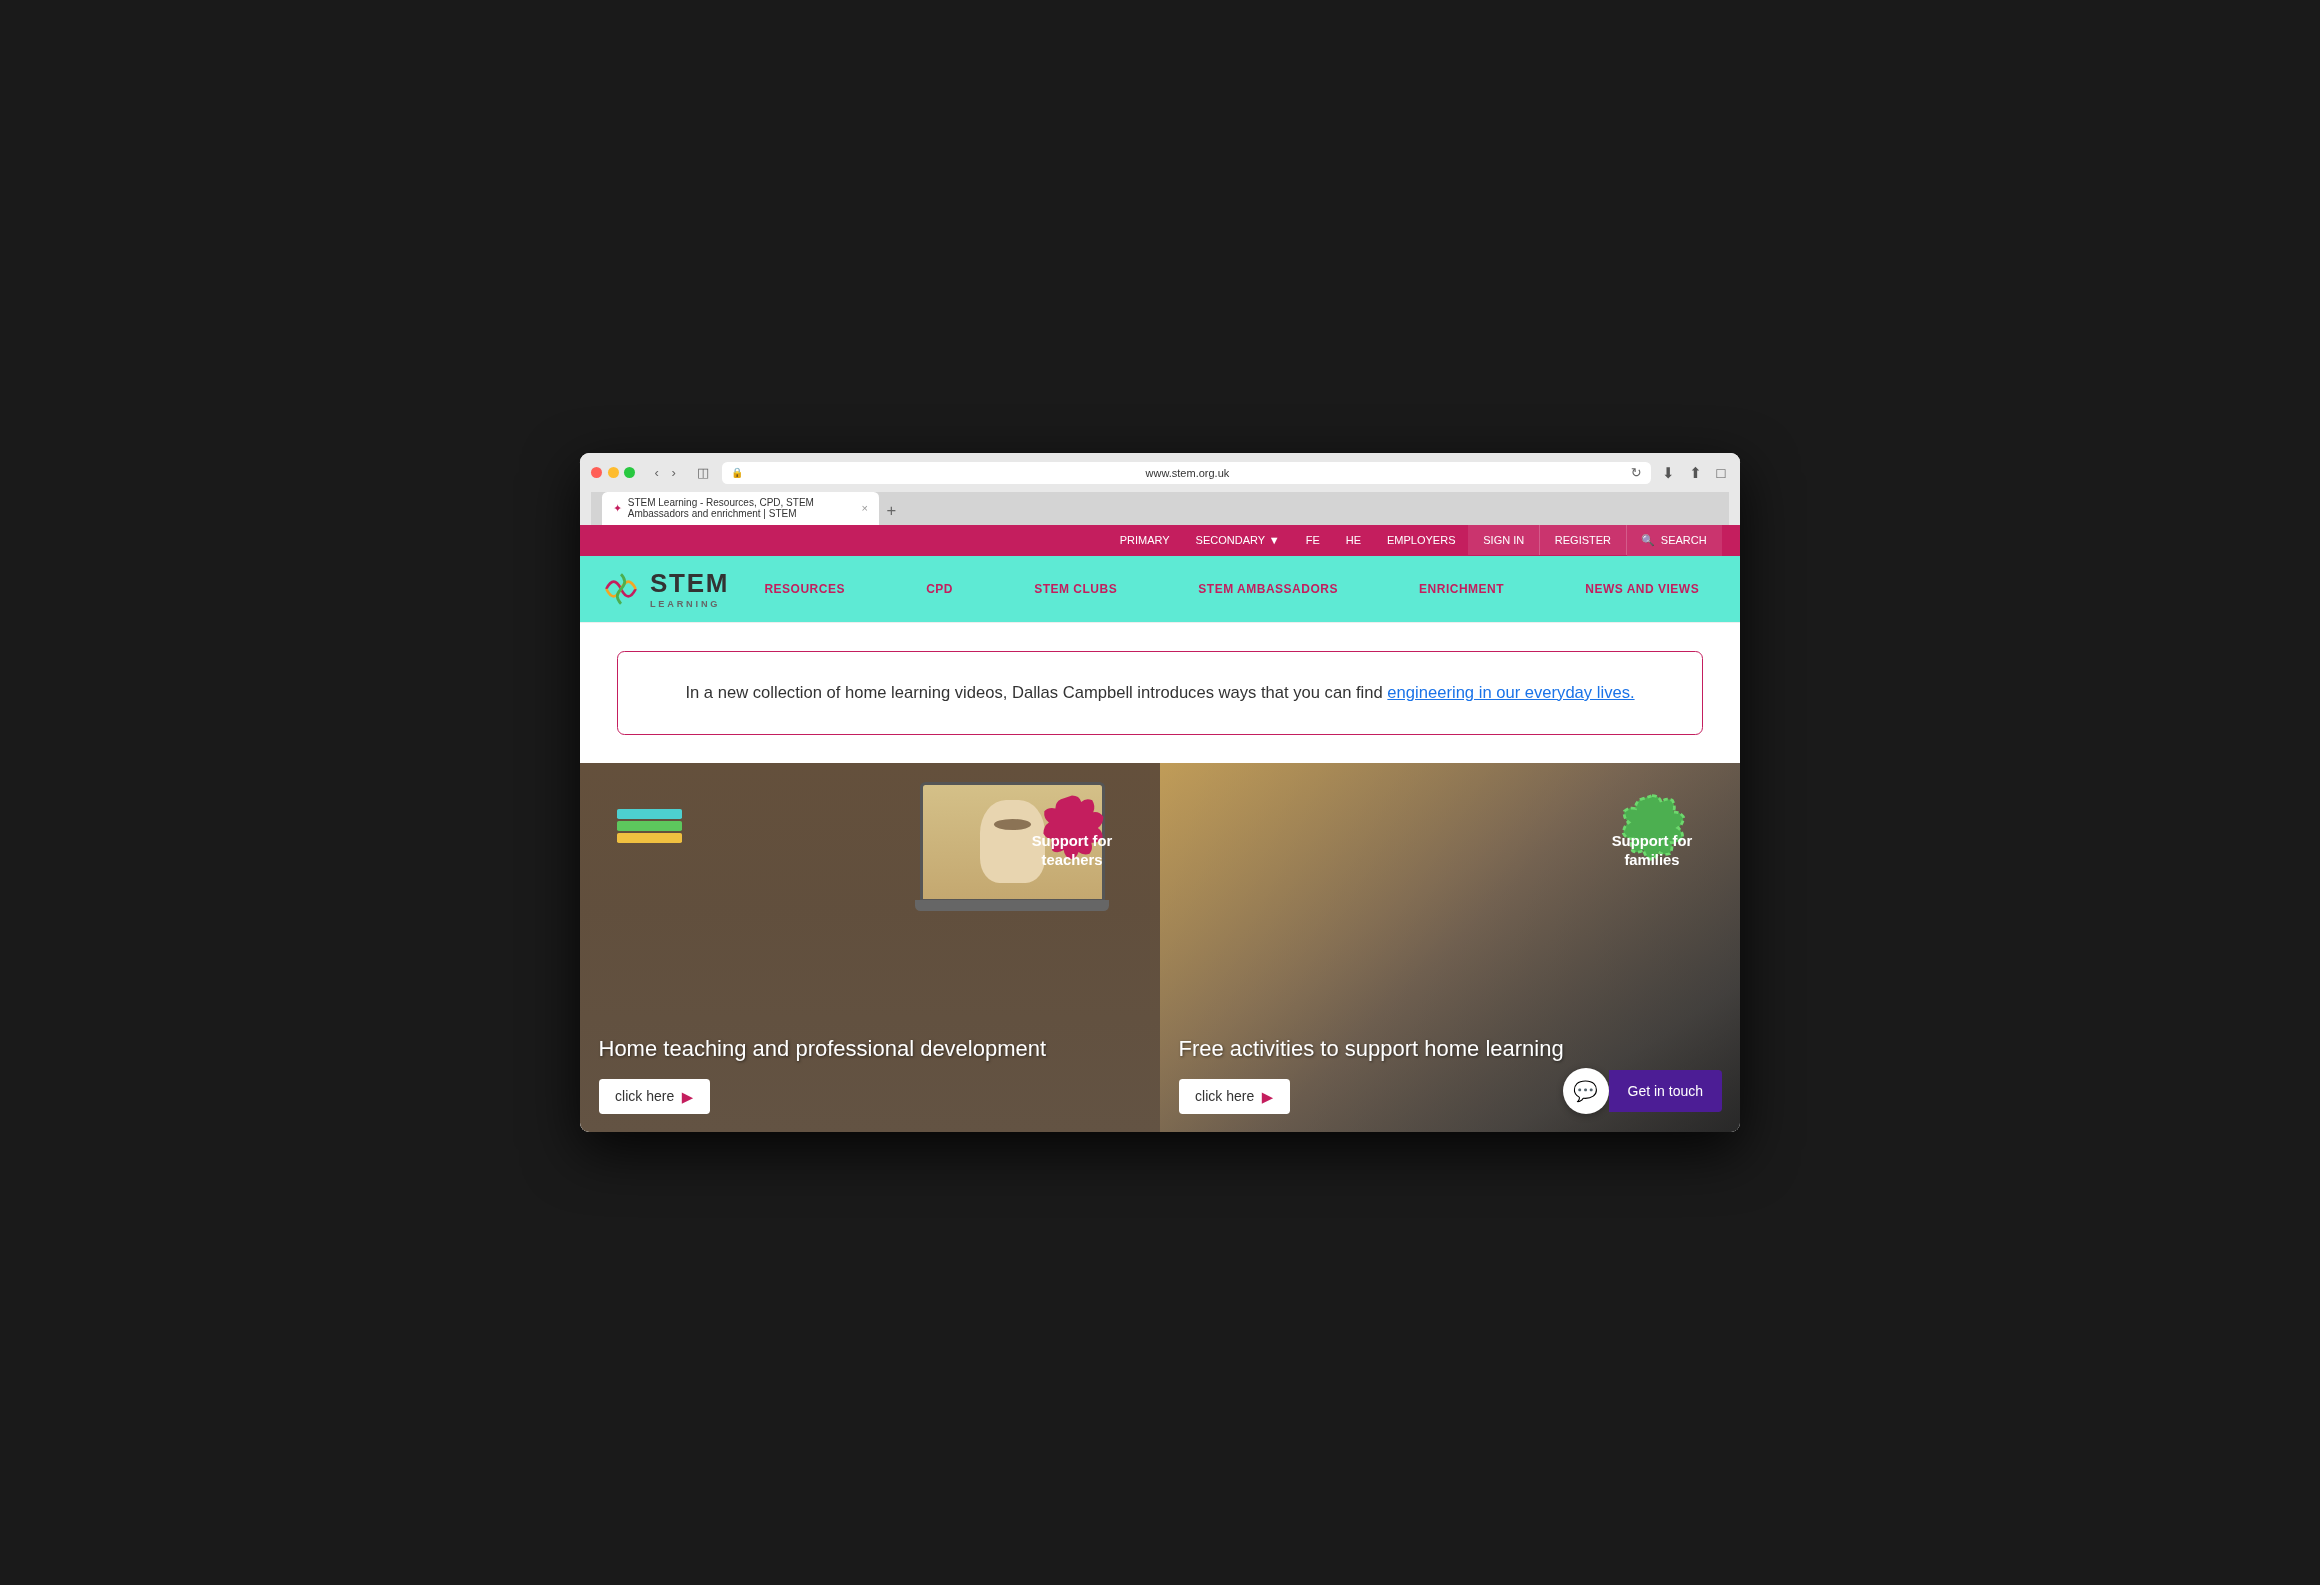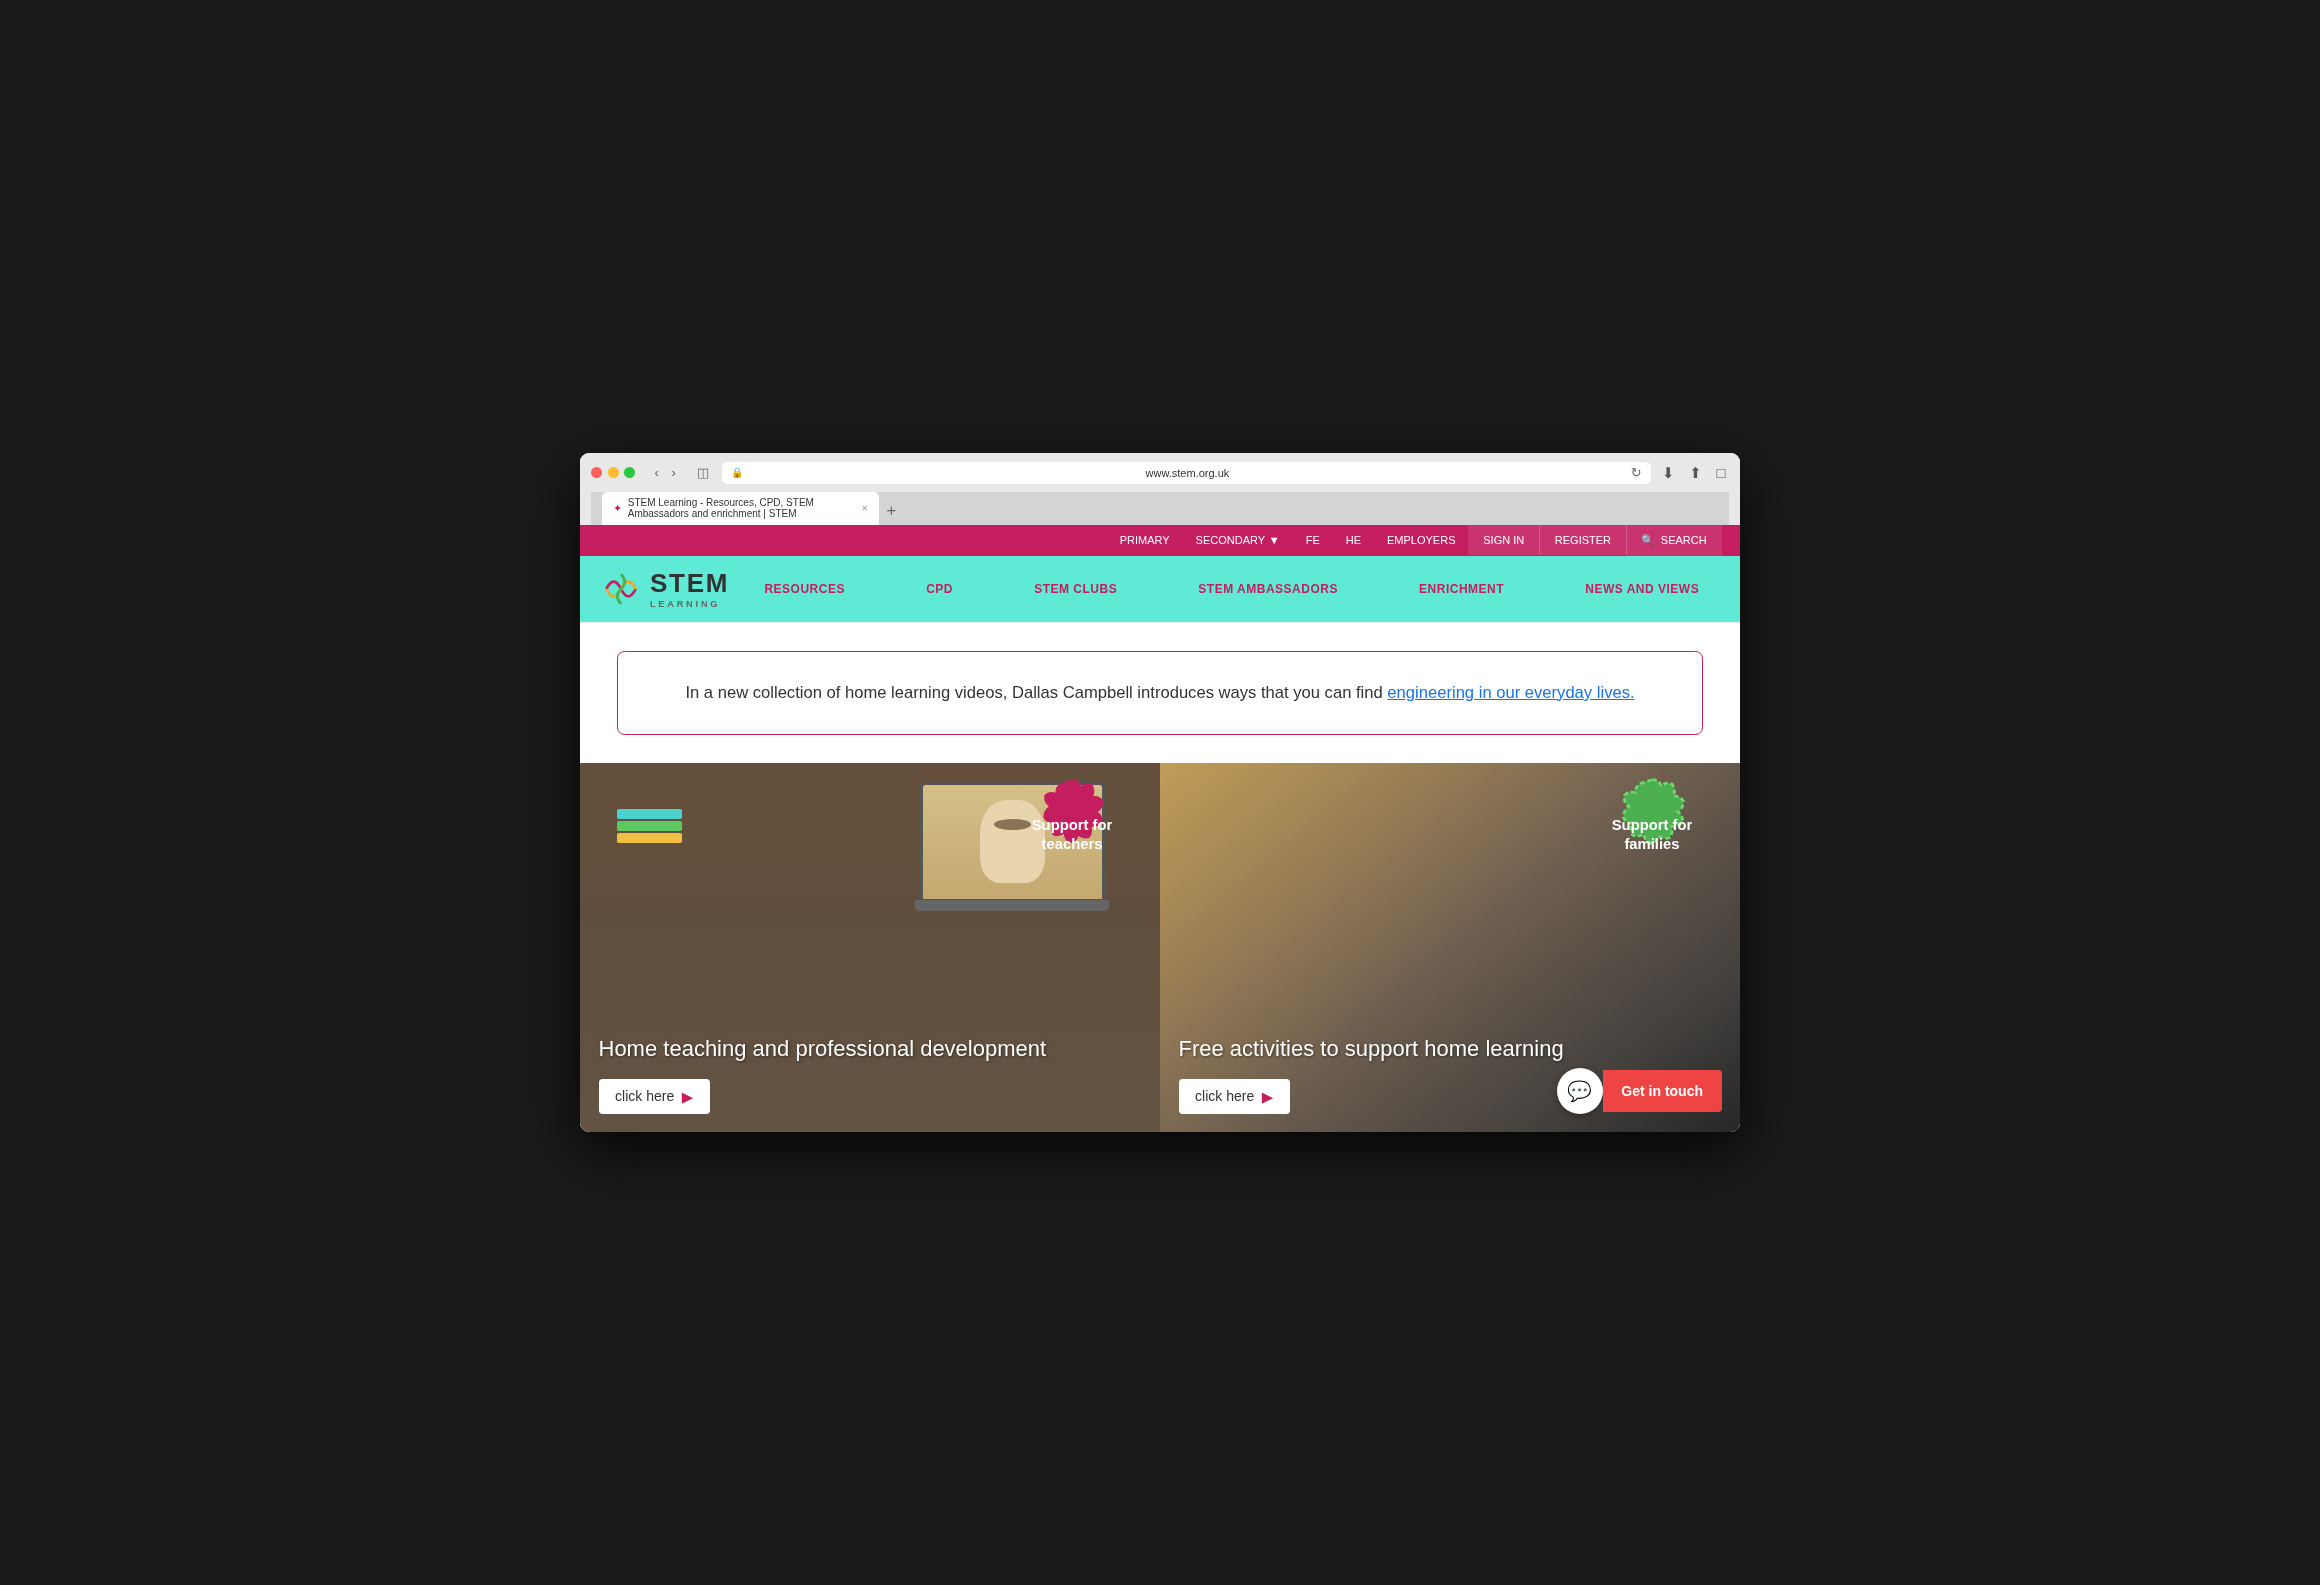--- a/index.html
+++ b/index.html
@@ -306,21 +306,21 @@
       cursor: pointer;
     }
 
     .nb-teal { background: #4dd0d0; }
     .nb-green { background: #5dc85d; }
     .nb-yellow { background: #f0c040; }
 
     
     .badge {
       position: absolute;
-      top: 12px;
+      top: 28px;
       right: 28px;
       width: 120px;
       height: 120px;
       display: flex;
       align-items: center;
       text-align: center;
     }
 
     .badge-shape {
       position: absolute;
@@ -395,24 +395,24 @@
       cursor: pointer;
       box-shadow: 0 1.8px 7.4px rgba(0,0,0,0.3);
     }
 
     .chat-icon-inner {
       color: #c41e5e;
       font-size: 20px;
     }
 
     .get-in-touch-btn {
-      background: #ef4444;
+      background: #4c1d95;
       color: white;
       font-size: 14px;
-      font-weight: 700;
+      font-weight: 400;
       padding: 13px 18.5px;
       cursor: pointer;
       border: none;
       border-radius: 0 3.7px 3.7px 0;
       white-space: nowrap;
     }
 
     
     .stem-logo-svg {
       width: 44px;

